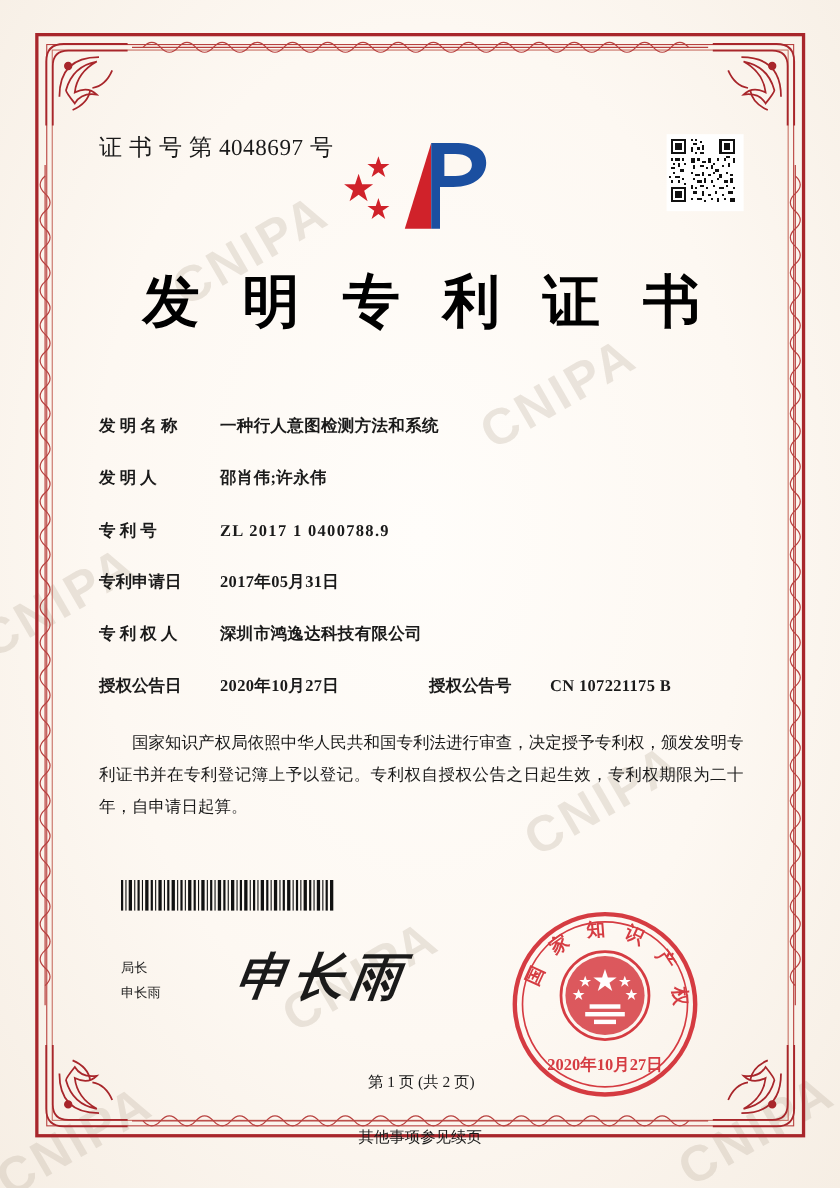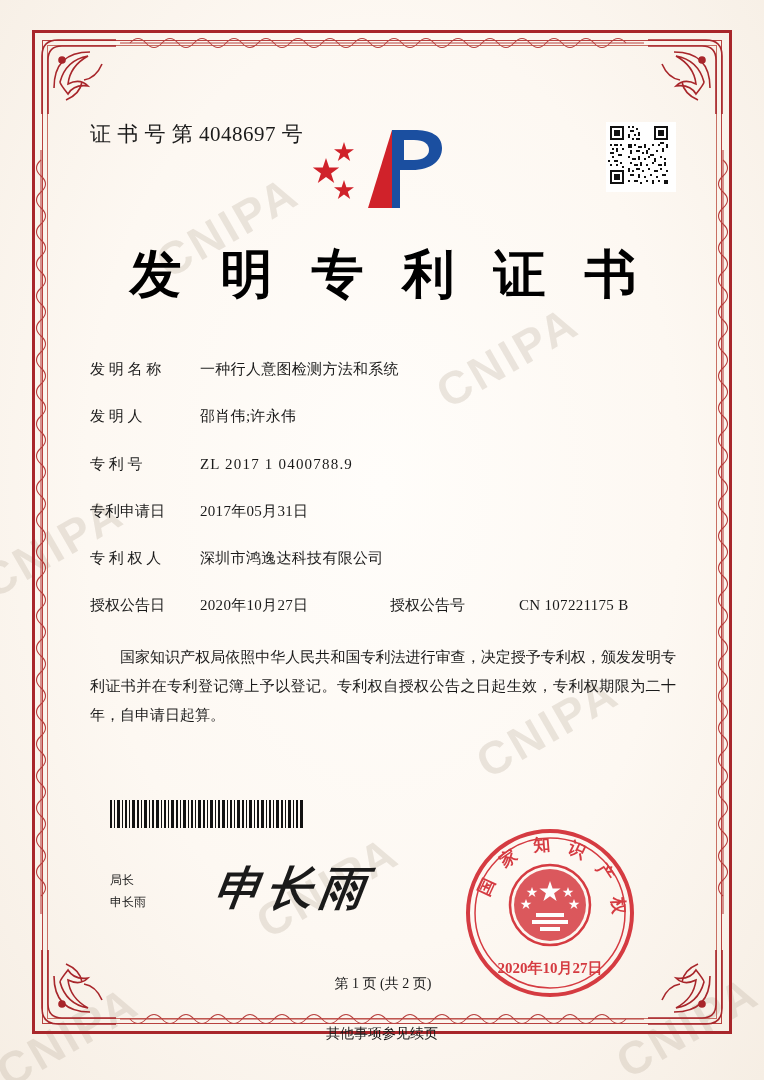--- a/index.html
+++ b/index.html
@@ -126,43 +126,44 @@
     text-align: center;
     font-size: 52px;
     font-weight: bold;
     letter-spacing: 13px;
     text-indent: 13px;
     color: #000;
     font-family: "Liberation Serif", "DejaVu Serif", serif;
   }
 
   .fields {
-    margin-top: 45px;
+    margin-top: 64px;
     font-size: 15px;
     line-height: 1.95;
+    font-weight: bold;
   }
   .frow {
     display: flex;
     align-items: baseline;
     margin-bottom: 18px;
   }
   .flabel {
     width: 110px;
     flex: 0 0 110px;
     white-space: nowrap;
   }
   .fval {
     flex: 1;
     letter-spacing: 0.3px;
   }
   .fval.mono-space { letter-spacing: 1.2px; }
 
   .frow-2col { display: flex; margin-bottom: 18px; }
   .col-a { width: 300px; display: flex; }
-  .col-b { flex: 1; display: flex; gap: 19px; }
+  .col-b { flex: 1; display: flex; }
   .col-b .flabel { width: 110px; flex: 0 0 110px; }
 
   .para {
     margin-top: 22px;
     font-size: 15px;
     line-height: 1.95;
     text-align: justify;
   }
   .para p { margin: 0 0 2px 0; text-indent: 2em; }
 

